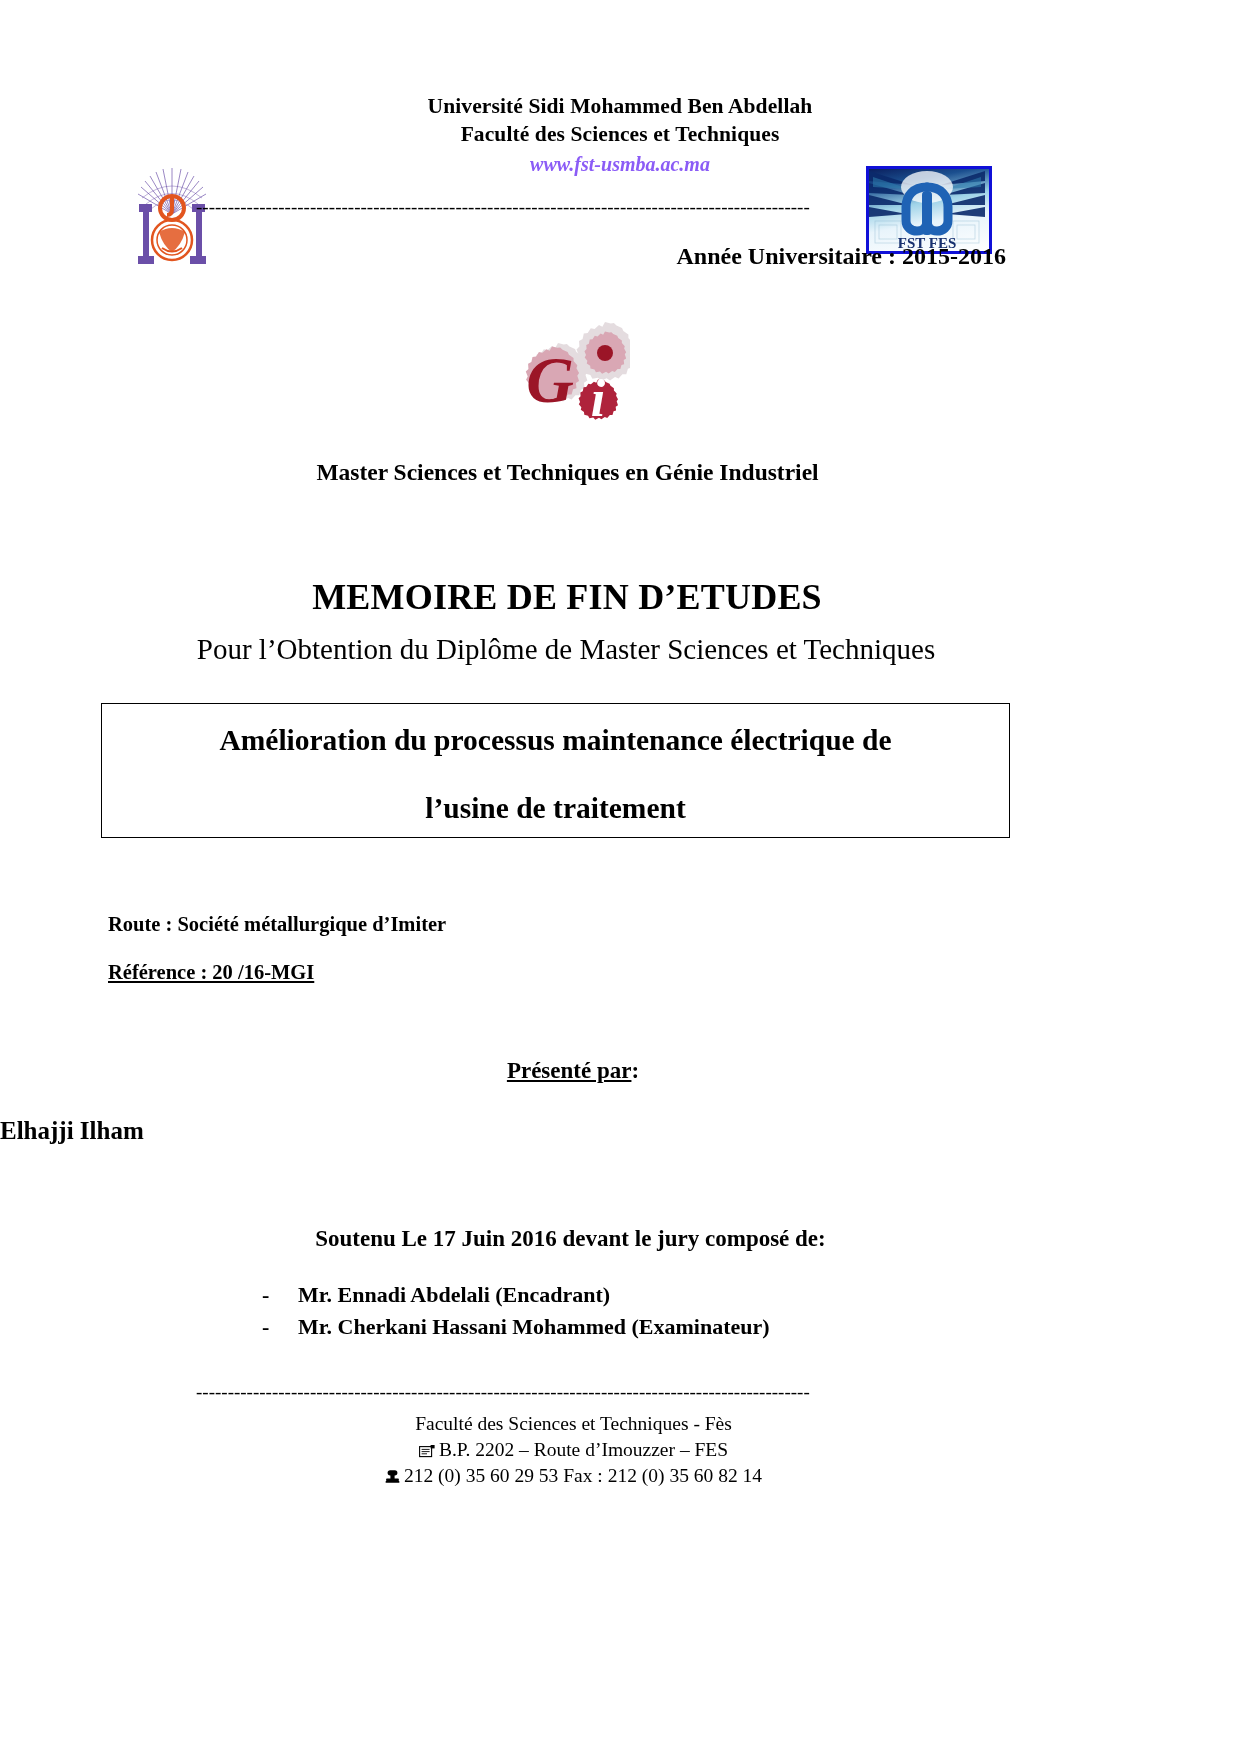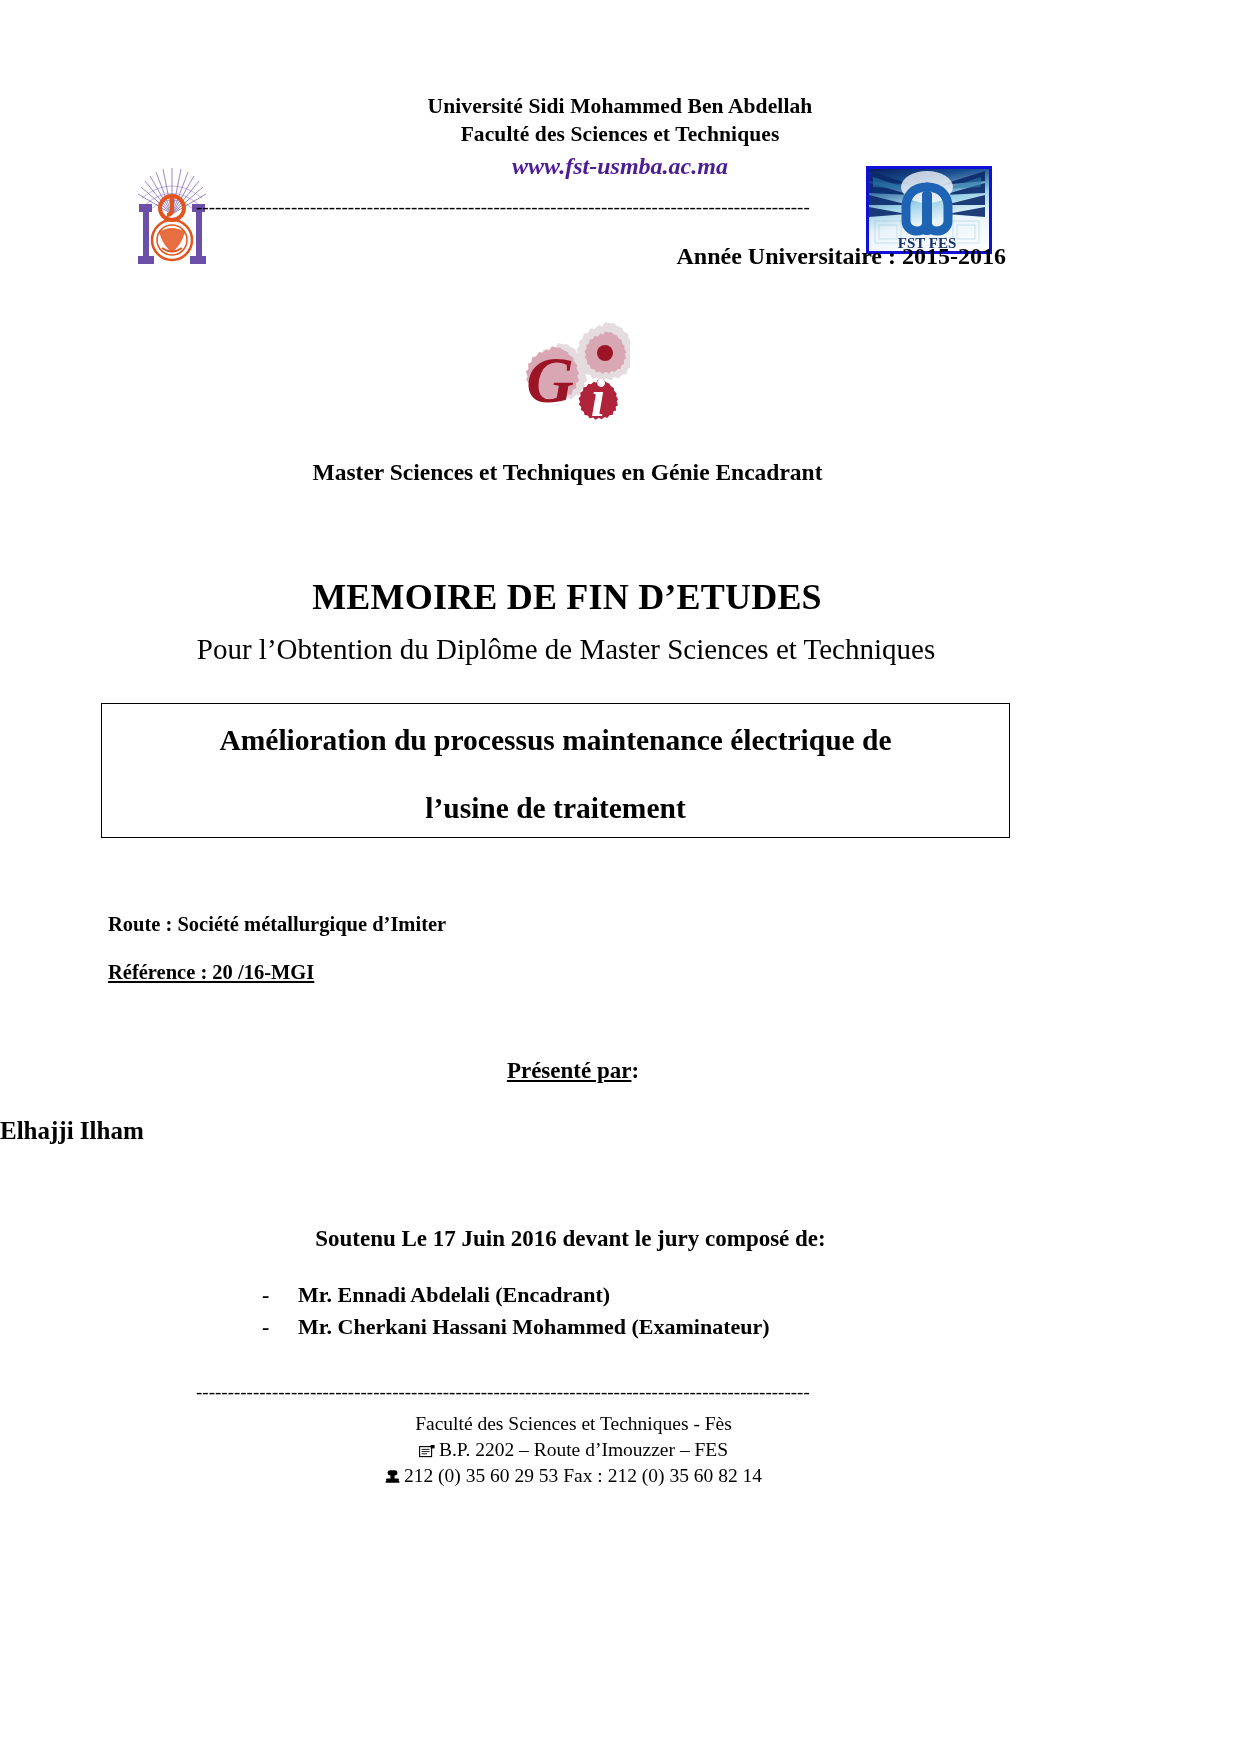--- a/index.html
+++ b/index.html
@@ -37,22 +37,22 @@
     line-height: 1.32;
   }
   .header-line {
     font-weight: bold;
     font-size: 21.5px;
     letter-spacing: 0.1px;
   }
   .header-url {
     font-weight: bold;
     font-style: italic;
-    font-size: 24px;
-    color: #4c1d95;
+    font-size: 20px;
+    color: #8b5cf6;
     margin-top: 2px;
   }
 
   
   .logo-univ {
     position: absolute;
     left: 126px;
     top: 82px;
     width: 92px;
     height: 104px;
@@ -378,21 +378,21 @@
         <use href="#gear16"></use>
       </g>
 
       <circle cx="93" cy="37" r="8" fill="#9b1527"></circle>
 
       <text x="38" y="86" text-anchor="middle" font-family="'Liberation Serif', serif" font-size="66" font-style="italic" font-weight="bold" fill="#9b1527">G</text>
       <text x="86" y="100" text-anchor="middle" font-family="'Liberation Serif', serif" font-size="52" font-style="italic" font-weight="bold" fill="#ffffff">i</text>
     </svg>
   </div>
 
-  <div class="master-line">Master Sciences et Techniques en Génie Encadrant</div>
+  <div class="master-line">Master Sciences et Techniques en Génie Industriel</div>
 
   <div class="memoire">MEMOIRE DE FIN D’ETUDES</div>
   <div class="pour-obtention">Pour l’Obtention du Diplôme de Master Sciences et Techniques</div>
 
   <div class="title-box">
     <div class="t-line t1">Amélioration du processus maintenance électrique de</div>
     <div class="t-line t2">l’usine de traitement</div>
   </div>
 
   <div class="lieu">Route : Société métallurgique d’Imiter</div>

